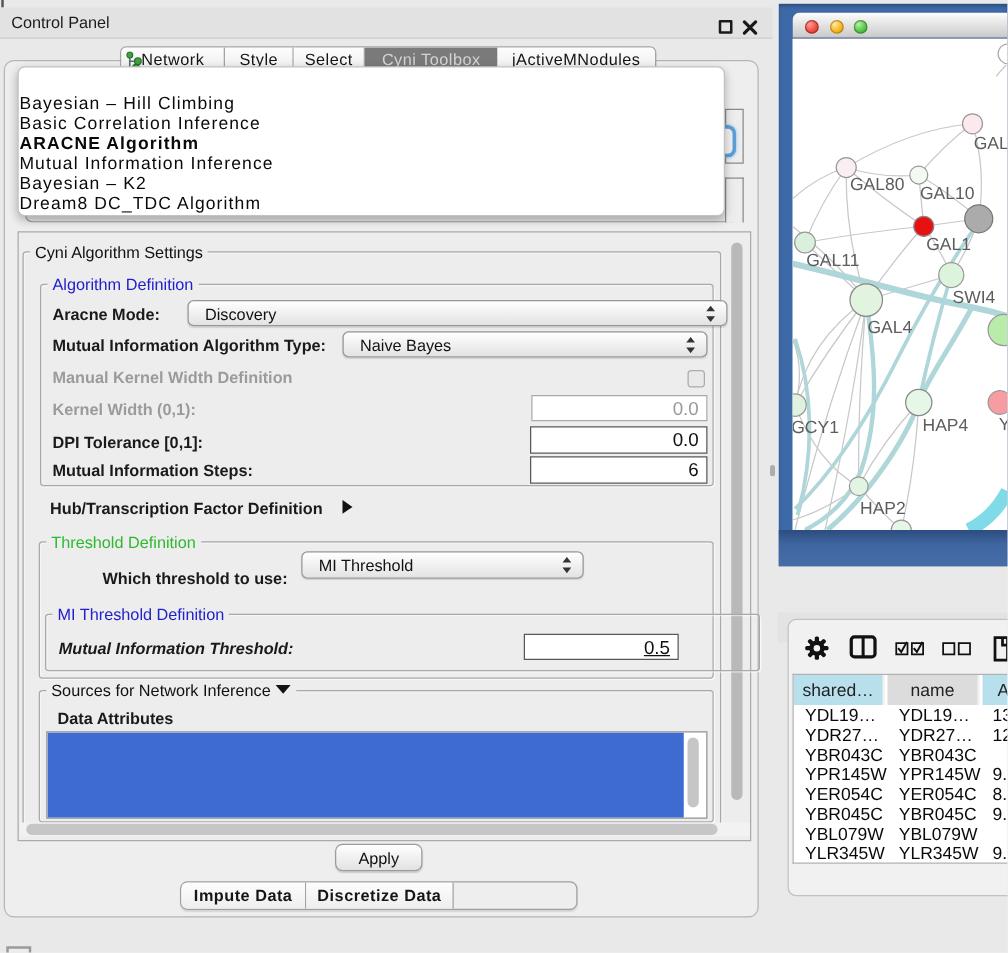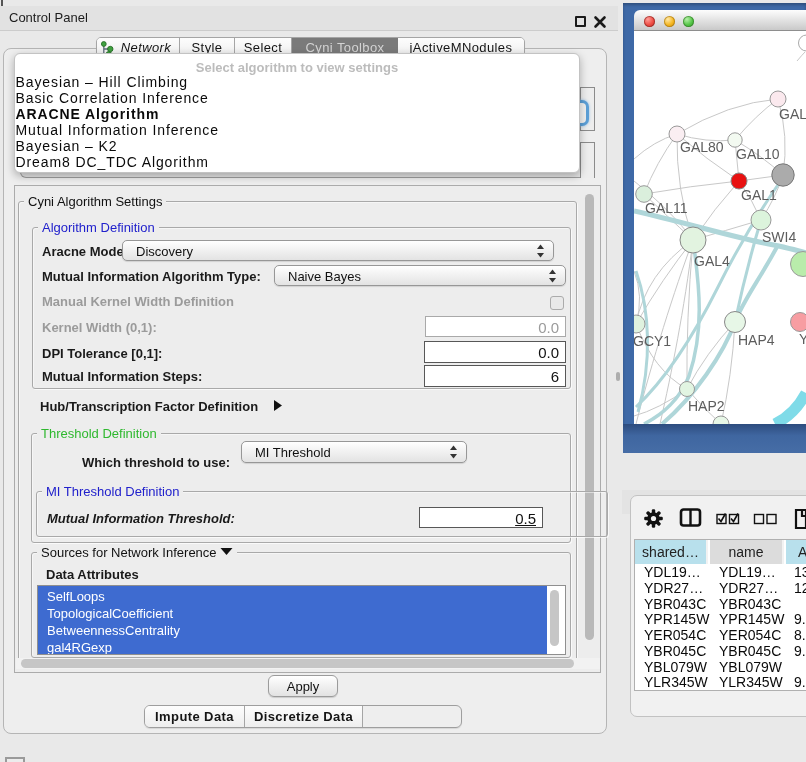--- a/index.html
+++ b/index.html
@@ -25,21 +25,21 @@
   <div class="abs" style="left:9px;top:4px;font-size:13px;color:#1c1c1c;">Control Panel</div>
   <div class="abs" style="left:575px;top:10px;width:11px;height:11px;border:2px solid #1a1a1a;border-radius:1px;"></div>
   <svg class="abs" style="left:593px;top:9px;" width="14" height="14" viewBox="0 0 14 14">
       <path d="M2.5 2.5 L11.5 11.5 M11.5 2.5 L2.5 11.5" stroke="#1a1a1a" stroke-width="2.6" stroke-linecap="round"></path>
     </svg>
 </div>
 
 <div class="abs" style="left:3px;top:48px;width:604px;height:686px;border:1px solid #b5b5b5;border-radius:8px;background:#eeeeee;"></div>
 
 <div class="abs" style="left:96px;top:37px;height:20px;line-height:19px;border:1px solid #a5a5a5;border-radius:5px;overflow:hidden;white-space:nowrap;box-shadow:0 1px 1px rgba(0,0,0,.08);">
-  <div class="tabseg" style="width:83px;text-align:center;padding:0 0 0 16px;position:relative;font-style:italic;">
+  <div class="tabseg" style="width:83px;padding:0 0 0 16px;position:relative;">
     <svg style="position:absolute;left:4px;top:3px;" width="14" height="15" viewBox="0 0 14 15">
       <path d="M2.8 5 L2.8 13 M2.8 8 L8 8" stroke="#5c6b7a" stroke-width="1.3" fill="none"></path>
       <circle cx="2.8" cy="3" r="2.4" fill="#3fa23f" stroke="#2a6e2a" stroke-width="0.9"></circle>
       <circle cx="9.3" cy="8" r="2.7" fill="#3fa23f" stroke="#2a6e2a" stroke-width="0.9"></circle>
       <circle cx="7.8" cy="13.2" r="2.7" fill="#3fa23f" stroke="#2a6e2a" stroke-width="0.9"></circle>
     </svg>Network</div><div class="tabseg" style="width:55px;text-align:center;padding:0;">Style</div><div class="tabseg" style="width:57px;text-align:center;padding:0;">Select</div><div class="tabseg" style="width:106px;text-align:center;padding:0;background:#7a7a7a;color:#d4d4d4;border-right:none;">Cyni Toolbox</div><div class="tabseg" style="width:126px;text-align:center;padding:0;border-right:none;">jActiveMNodules</div>
 </div>
 
 <div class="abs" style="left:14px;top:185px;width:587px;height:488px;border:1px solid #ababab;background:#ededed;"></div>
 
@@ -48,21 +48,21 @@
 <div class="abs" style="left:20px;top:166px;width:572px;height:12px;background:#e4e4e4;border:1px solid #9f9f9f;border-radius:0 0 6px 6px;border-top:none;"></div>
 
 <div class="grp" style="left:18px;top:201px;width:559px;height:462px;">
   <div class="grptitle" style="color:#111;">Cyni Algorithm Settings</div>
 </div>
 
 <div class="grp" style="left:32px;top:227px;width:539px;height:162px;">
   <div class="grptitle" style="color:#2121cc;">Algorithm Definition</div>
 </div>
 <div class="blbl abs" style="left:42px;top:244px;">Aracne Mode:</div>
-<div class="combo" style="left:122px;top:240px;width:432px;height:21px;">
+<div class="combo" style="left:150px;top:240px;width:432px;height:21px;">
     <div class="ctext">Discovery</div>
   <svg class="carrow" viewBox="0 0 9 14">
       <path d="M4.5 0.5 L8 5 L1 5 Z" fill="#333"></path>
       <path d="M4.5 13.5 L8 9 L1 9 Z" fill="#333"></path>
     </svg>
   </div>
 <div class="blbl abs" style="left:42px;top:269px;">Mutual Information Algorithm Type:</div>
 <div class="combo" style="left:274px;top:265px;width:292px;height:21px;padding-left:20px;">
     <div class="ctext">Naive Bayes</div>
   <svg class="carrow" viewBox="0 0 9 14">
@@ -102,41 +102,39 @@
 <div class="field" style="left:419px;top:507px;width:124px;height:21px;text-decoration:underline;">0.5</div>
 
 <div class="grp" style="left:31px;top:552px;width:540px;height:106px;">
   <div class="grptitle" style="color:#111;">Sources for Network Inference <svg width="13" height="9" viewBox="0 0 13 9" style="vertical-align:1px;">
         <path d="M0.5 1 L12.5 1 L6.5 8 Z" fill="#111"></path>
       </svg></div>
 </div>
 <div class="blbl abs" style="left:46px;top:567px;">Data Attributes</div>
 <div class="abs" style="left:37px;top:585px;width:529px;height:70px;background:#ffffff;border:1px solid #8f8f8f;overflow:hidden;">
   <div class="abs" style="left:0;top:0;width:509px;height:70px;background:#3e6bd0;"></div>
-  <div class="abs" style="left:9px;top:3px;font-size:13px;color:#fff;line-height:16.9px;">SelfLoops<br>TopologicalCoefficient<br>BetweennessCentrality<br>gal4RGexp</div>
   <div class="abs" style="left:512px;top:4px;width:9px;height:56px;background:#c6c6c6;border-radius:5px;"></div>
 </div>
 
 <div class="abs" style="left:16px;top:658px;width:584px;height:11px;background:#f2f2f2;"></div>
 <div class="abs" style="left:21px;top:659px;width:553px;height:9px;background:#c6c6c6;border-radius:5px;"></div>
 
 <div class="abs" style="left:268px;top:675px;width:70px;height:22px;border:1px solid #9b9b9b;border-radius:6px;background:linear-gradient(#ffffff,#e2e2e2);box-shadow:0 1px 1px rgba(0,0,0,.15);text-align:center;line-height:21px;font-size:13px;color:#111;">Apply</div>
 
 <div class="abs" style="left:144px;top:705px;height:23px;line-height:22px;border:1px solid #9e9e9e;border-radius:6px;overflow:hidden;white-space:nowrap;box-shadow:0 1px 1px rgba(0,0,0,.1);">
   <div class="tabseg" style="width:100px;text-align:center;padding:0;font-weight:bold;">Impute Data</div><div class="tabseg" style="width:118px;text-align:center;padding:0;font-weight:bold;">Discretize Data</div><div class="tabseg" style="width:98px;text-align:center;padding:0;background:#787878;color:#000000;border-right:none;font-weight:bold;margin-top:48px;">Infer Network</div>
 </div>
 
 <div class="abs" style="left:5px;top:757px;width:20px;height:10px;background:#ececec;border:2px solid #9a9a9a;"></div>
 
 <div class="abs" style="left:580px;top:87px;width:15px;height:44px;border:1px solid #8b8b8b;background:#ededed;"></div>
 <div class="abs" style="left:576px;top:100px;width:13px;height:26px;border:3px solid #5c9fd6;border-left:none;border-radius:0 7px 7px 0; background:#f0f0f0; box-shadow:0 0 3px #8cbce6;"></div>
 <div class="abs" style="left:580px;top:142px;width:15px;height:36px;border:1px solid #8b8b8b;border-bottom:none;background:#ededed;"></div>
 
 <div class="abs" style="left:14px;top:53px;width:566px;height:120px;background:#ffffff;border:1px solid #c3c3c3;border-radius:6px;box-shadow:0 3px 8px rgba(0,0,0,.28);">
-  <div class="abs" style="left:0;top:6px;width:100%;text-align:center;font-size:13px;font-weight:bold;color:#bcbcbc;">Select algorithm to view settings</div>
   <div class="abs" style="left:0.5px;top:21px;font-size:14px;letter-spacing:0.9px;color:#0a0a0a;line-height:15.9px;">Bayesian – Hill Climbing<br>Basic Correlation Inference<br><b>ARACNE Algorithm</b><br>Mutual Information Inference<br>Bayesian – K2<br>Dream8 DC_TDC Algorithm</div>
 </div>
 
 <div class="abs" style="left:616px;top:372px;width:4px;height:9px;background:#adadad;border-radius:2px;"></div>
 
 <div class="abs" style="left:623px;top:3px;width:183px;height:450px;background:#3e69a7;box-shadow:inset 0 2px 3px rgba(0,0,0,.25);"></div>
 <div class="abs" style="left:623px;top:424px;width:183px;height:29px;background:linear-gradient(#2d4c7e,#3f66a0 40%,#466da6);"></div>
 <div class="abs" style="left:634px;top:10px;width:172px;height:21px;background:linear-gradient(#fdfdfd,#c9c9c9);border-bottom:1px solid #8e8e8e;border-radius:6px 0 0 0;">
   <div class="abs" style="left:9.5px;top:6px;width:11px;height:11px;border-radius:50%;background:radial-gradient(circle at 35% 30%, #ff9d97, #ee4b42 55%, #c33a32);box-shadow:inset 0 0 0 1px rgba(120,30,25,.55);"></div>
   <div class="abs" style="left:29.5px;top:6px;width:11px;height:11px;border-radius:50%;background:radial-gradient(circle at 35% 30%, #ffe9a8, #f5b51e 55%, #cf9316);box-shadow:inset 0 0 0 1px rgba(150,105,15,.55);"></div>

